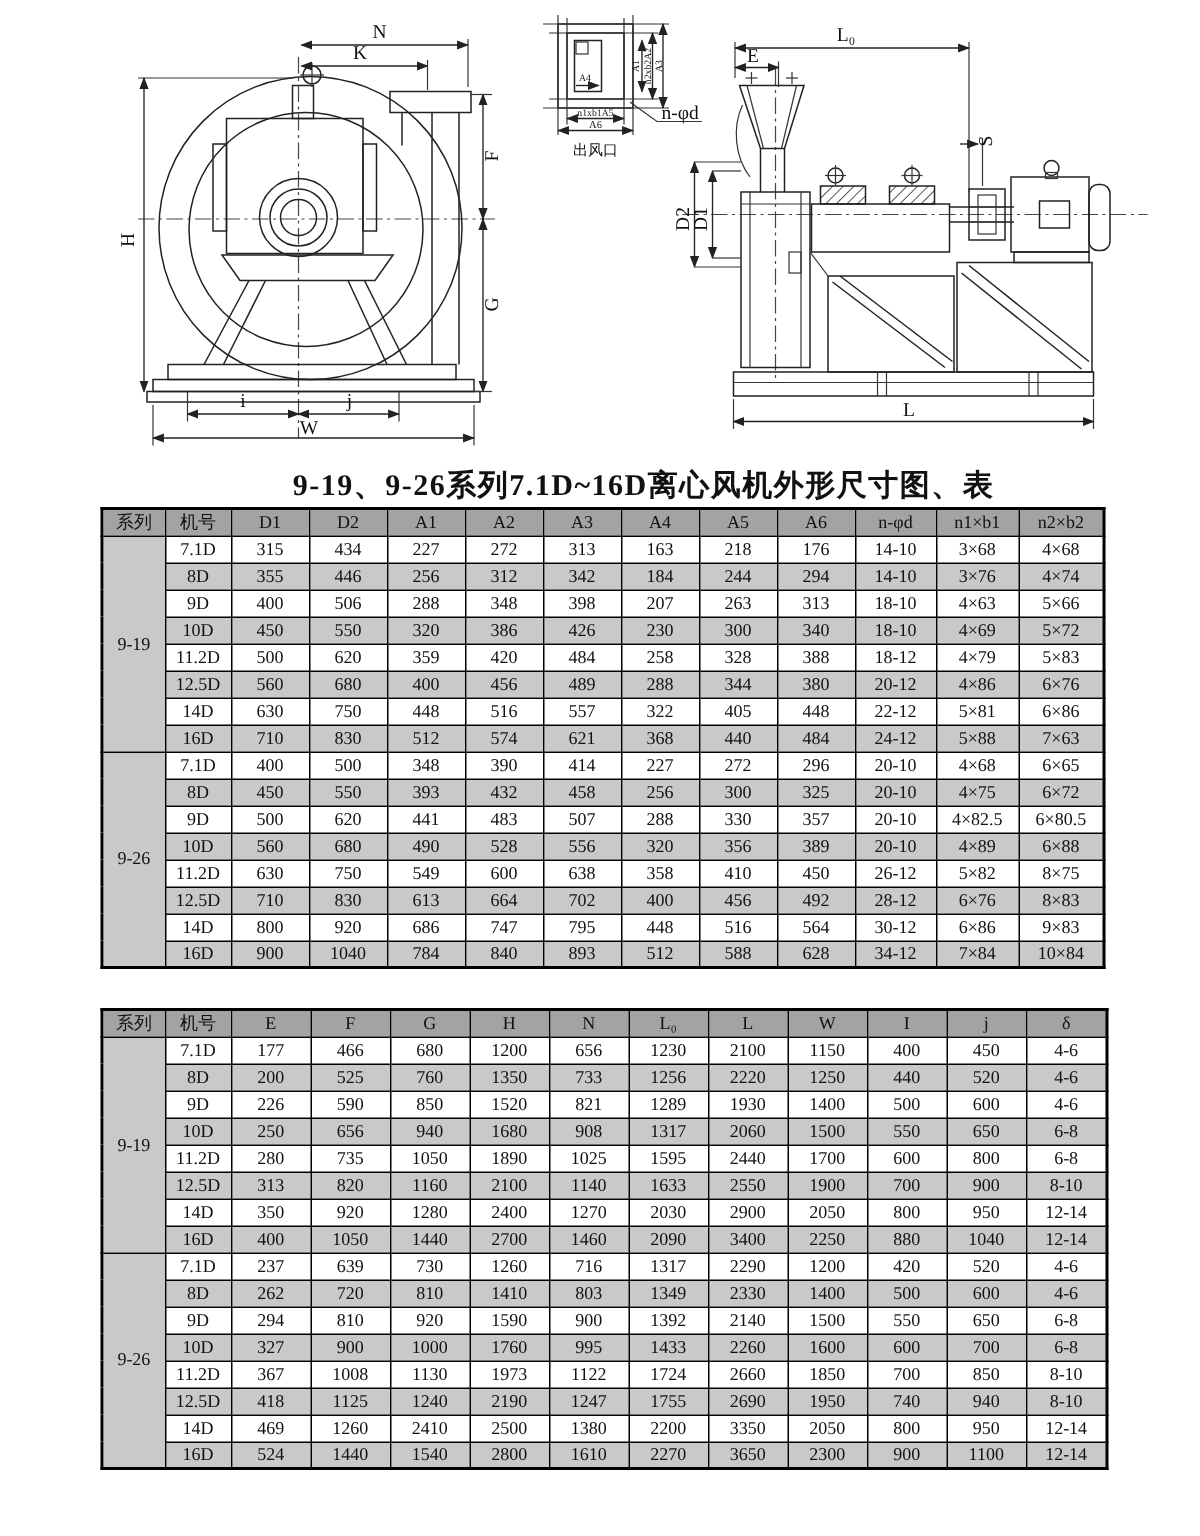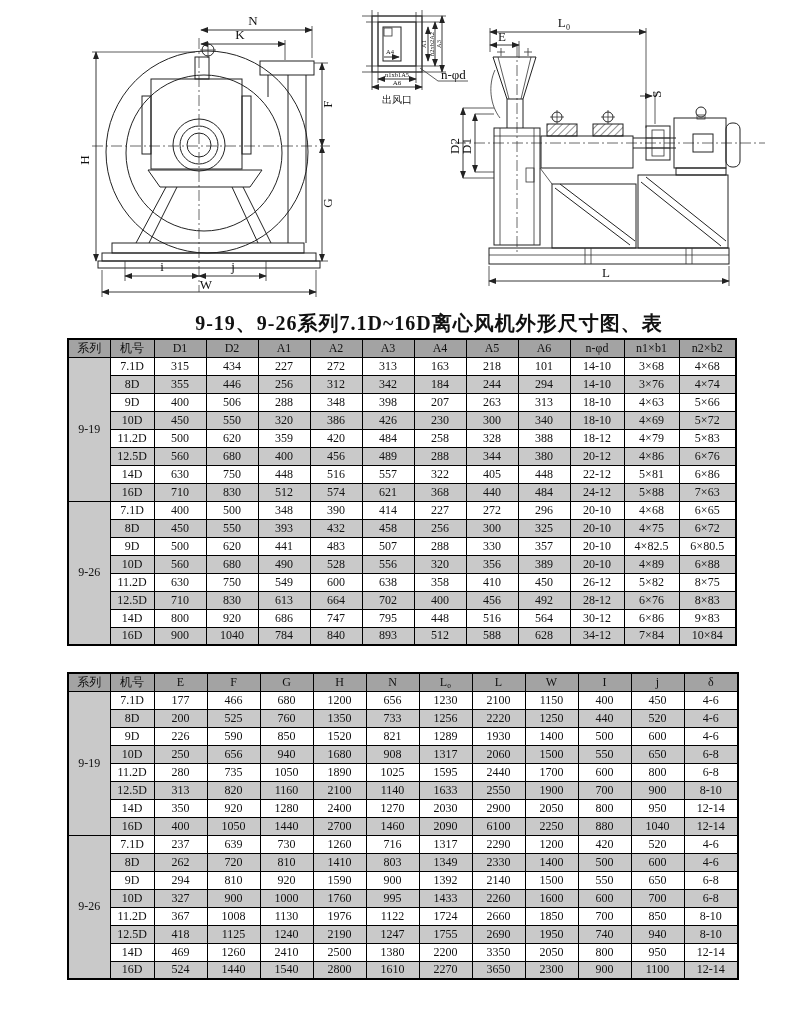--- a/index.html
+++ b/index.html
@@ -305,21 +305,21 @@
           <tr>
             <td rowspan="8" class="series-cell">9-19</td>
             <td>7.1D</td>
             <td>315</td>
             <td>434</td>
             <td>227</td>
             <td>272</td>
             <td>313</td>
             <td>163</td>
             <td>218</td>
-            <td>101</td>
+            <td>176</td>
             <td>14-10</td>
             <td>3×68</td>
             <td>4×68</td>
           </tr>
           <tr class="alt">
             <td>8D</td>
             <td>355</td>
             <td>446</td>
             <td>256</td>
             <td>312</td>
@@ -667,21 +667,21 @@
             <td>12-14</td>
           </tr>
           <tr class="alt">
             <td>16D</td>
             <td>400</td>
             <td>1050</td>
             <td>1440</td>
             <td>2700</td>
             <td>1460</td>
             <td>2090</td>
-            <td>6100</td>
+            <td>3400</td>
             <td>2250</td>
             <td>880</td>
             <td>1040</td>
             <td>12-14</td>
           </tr>
           <tr>
             <td rowspan="8" class="series-cell">9-26</td>
             <td>7.1D</td>
             <td>237</td>
             <td>639</td>
@@ -735,21 +735,21 @@
             <td>1600</td>
             <td>600</td>
             <td>700</td>
             <td>6-8</td>
           </tr>
           <tr>
             <td>11.2D</td>
             <td>367</td>
             <td>1008</td>
             <td>1130</td>
-            <td>1976</td>
+            <td>1973</td>
             <td>1122</td>
             <td>1724</td>
             <td>2660</td>
             <td>1850</td>
             <td>700</td>
             <td>850</td>
             <td>8-10</td>
           </tr>
           <tr class="alt">
             <td>12.5D</td>

